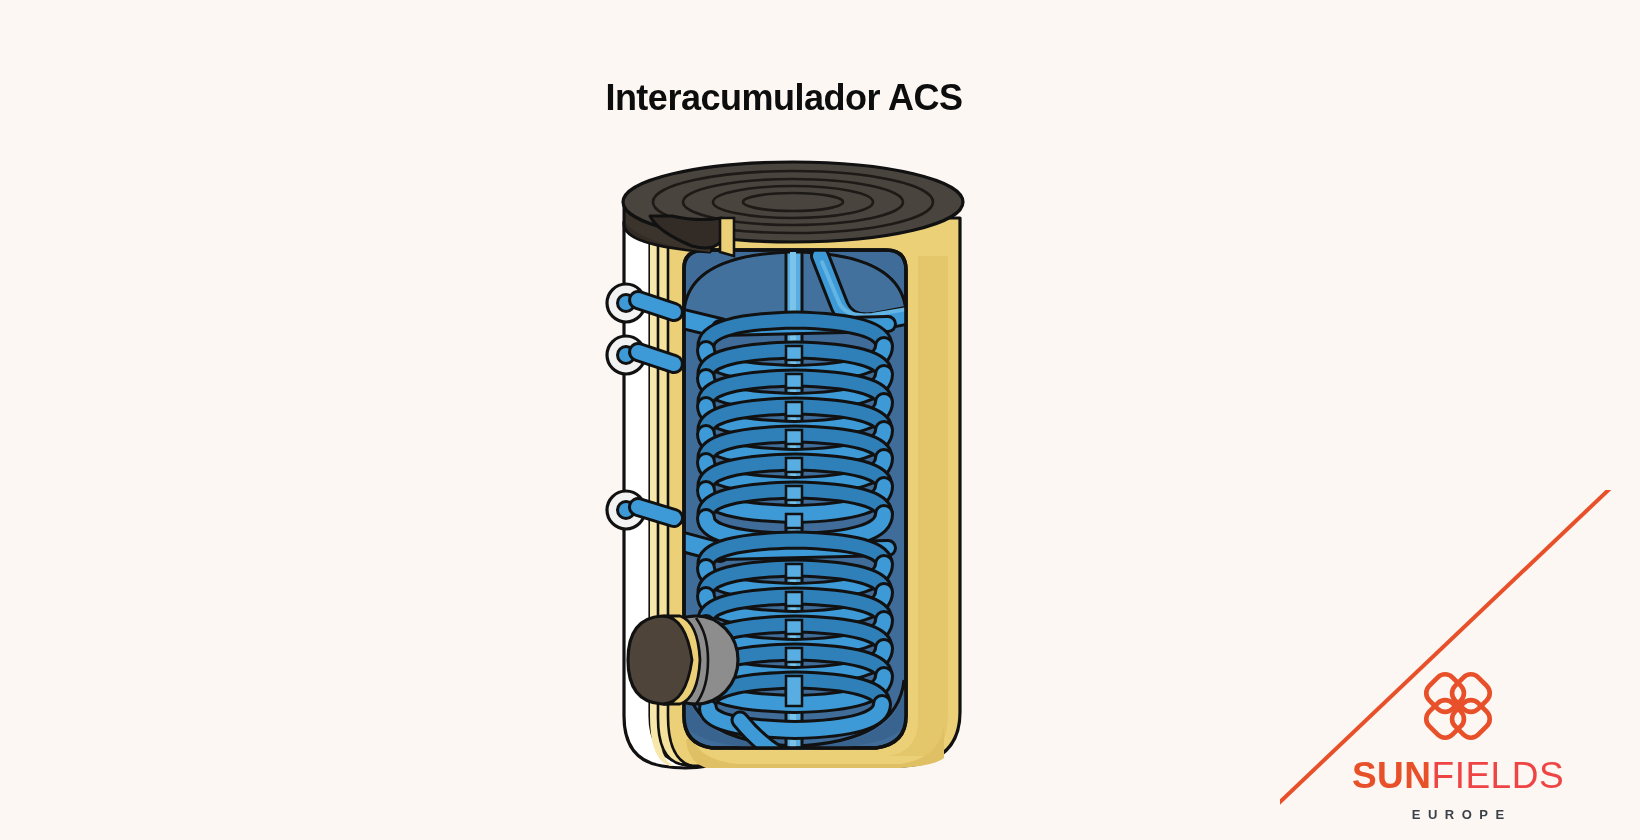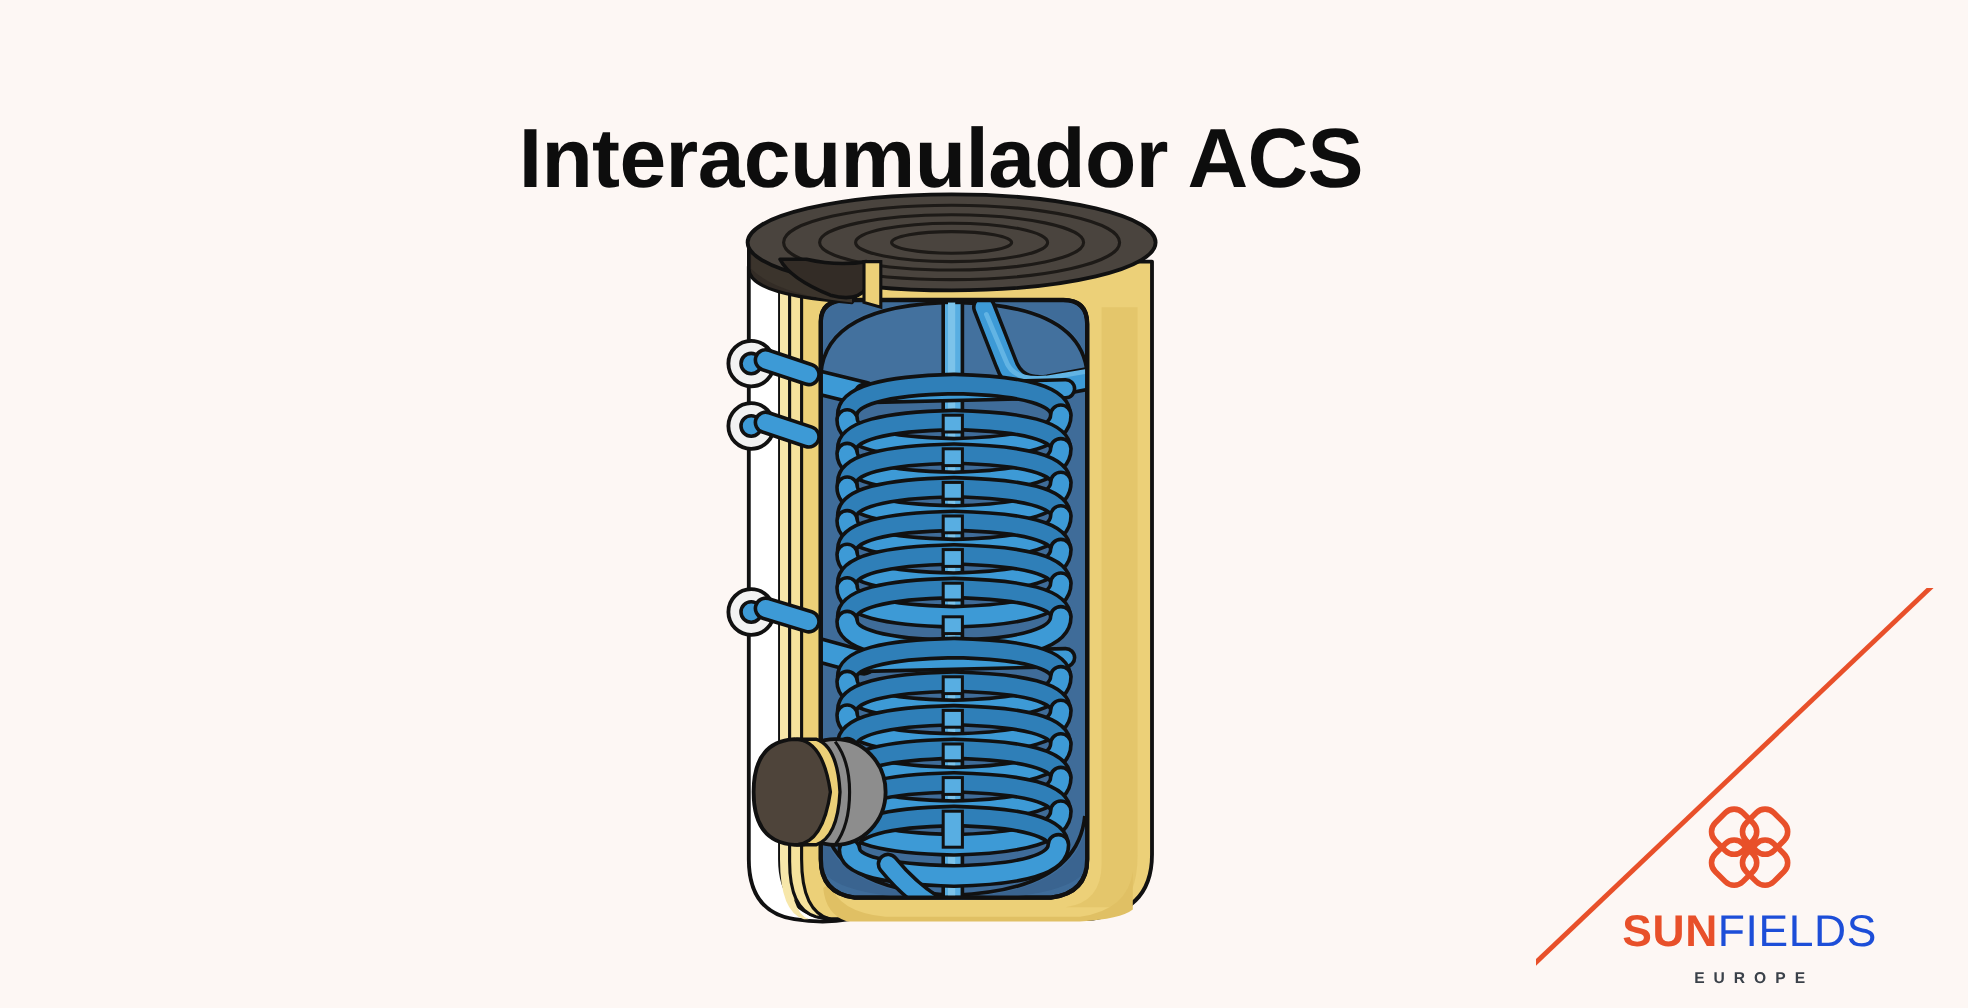--- a/index.html
+++ b/index.html
@@ -20,27 +20,26 @@
   }
 
   
   #title {
     position: absolute;
     left: 0;
     top: 78px;
     width: 1568px;
     text-align: center;
     font-family: "Liberation Sans", sans-serif;
-    font-size: 70px;
+    font-size: 36px;
     font-weight: bold;
     letter-spacing: -0.5px;
     color: #0d0d0d;
     line-height: 1.1;
     white-space: nowrap;
-    margin-top: 16px;
   }
 
   
   #illustration {
     position: absolute;
     left: 588px;
     top: 160px;
     width: 400px;
     height: 620px;
   }
@@ -81,21 +80,21 @@
   }
   #logo-wordmark {
     font-family: "Liberation Sans", sans-serif;
     font-size: 37px;
     font-weight: bold;
     letter-spacing: 0.5px;
     line-height: 1;
     white-space: nowrap;
   }
   .word-sun { color: #E8502A; text-align: center; }
-  .word-fields { color: #1d4ed8; font-weight: normal; }
+  .word-fields { color: #ef4444; font-weight: normal; }
   #logo-sub {
     margin-top: 13px;
     font-family: "Liberation Sans", sans-serif;
     font-size: 13px;
     font-weight: bold;
     letter-spacing: 7.5px;
     color: #3a4149;
     text-indent: 7.5px;
     white-space: nowrap;
   }

